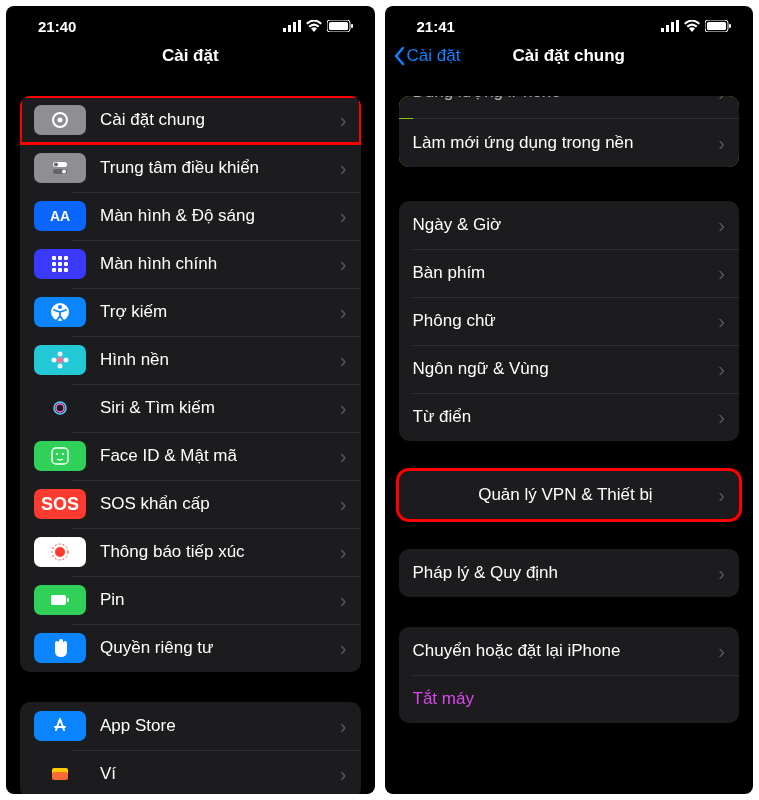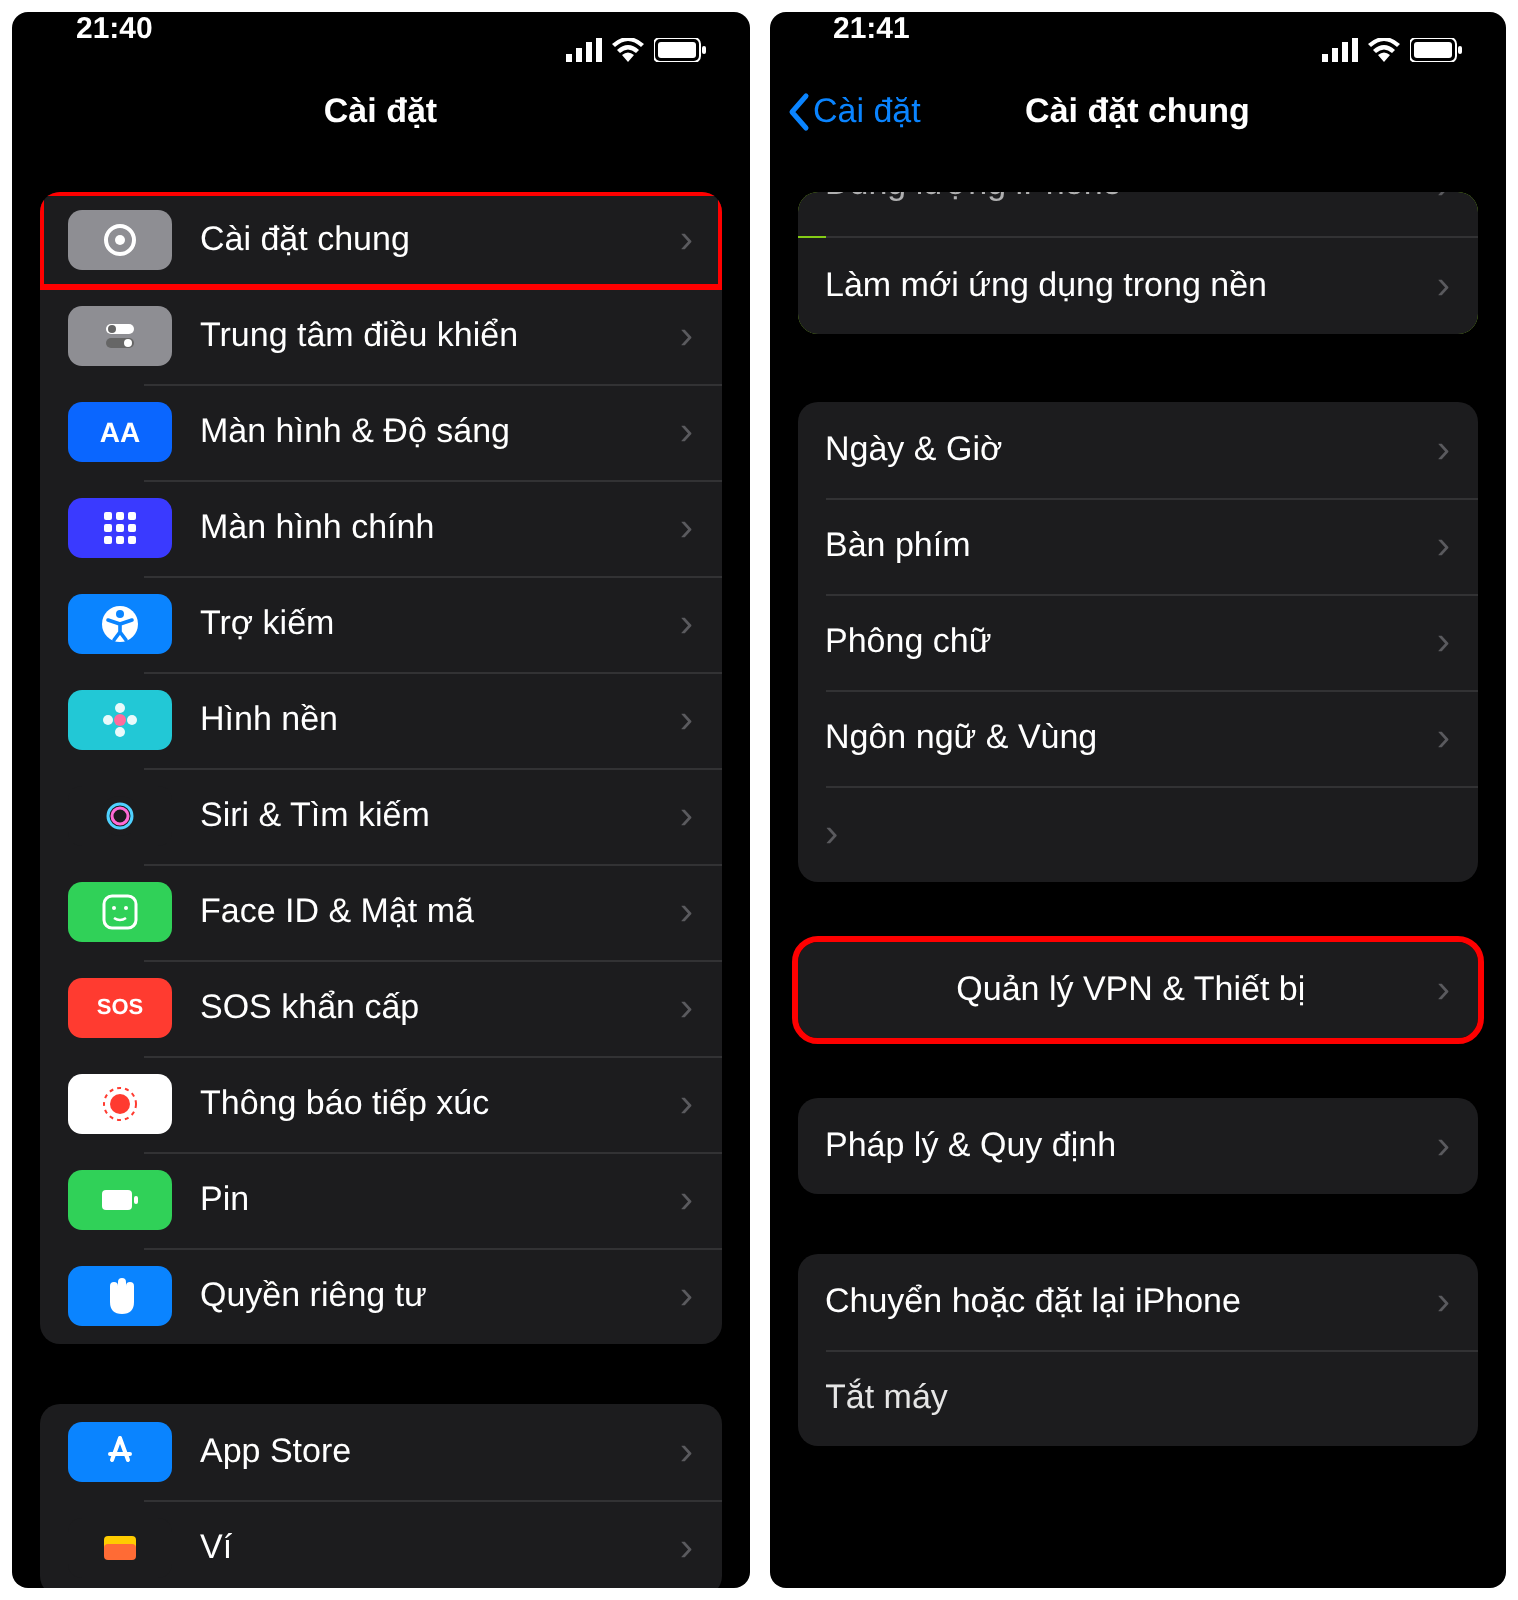--- a/index.html
+++ b/index.html
@@ -19,20 +19,21 @@
     border-radius: 8px;
     overflow: hidden;
     display: flex;
     flex-direction: column;
     color: #fff;
     position: relative;
   }
   .status-bar {
     height: 40px;
     display: flex;
+    align-items: center;
     justify-content: space-between;
     padding: 0 22px 0 32px;
     font-size: 15px;
     font-weight: 600;
   }
   .status-right { display: flex; align-items: center; gap: 5px; }
   .nav-header {
     height: 46px;
     display: flex;
     align-items: flex-start;
@@ -103,21 +104,21 @@
     outline: 3px solid #ff0000;
     outline-offset: -2px;
     position: relative;
     z-index: 2;
   }
   .group.highlighted-group {
     outline: 3px solid #ff0000;
     outline-offset: 0;
     text-align: center;
   }
-  .link-blue { color: #e5e5e5; }
+  .link-blue { color: #d946ef; }
   .partial-top {
     height: 20px;
     background: #1c1c1e;
     border-bottom-left-radius: 10px;
     border-bottom-right-radius: 10px;
     margin: 0 0 30px 0;
     display: flex;
     align-items: flex-start;
     padding: 0 14px;
     overflow: hidden;
@@ -241,21 +242,21 @@
               <circle cx="7" cy="8" r="1" fill="#fff"></circle>
               <circle cx="13" cy="8" r="1" fill="#fff"></circle>
               <path d="M7 13 Q10 15 13 13" stroke="#fff" stroke-width="1.3" fill="none"></path>
             </svg>
           </span>
           <span class="label">Face ID &amp; Mật mã</span>
           <span class="chevron">›</span>
         </div>
         <div class="row tall">
           <span class="icon" style="background: rgb(255, 59, 48);">
-            <span style="color:#fff;font-weight:800;font-size:11px">SOS</span>
+            <span style="color:#fff;font-weight:800;font-size:18px">SOS</span>
           </span>
           <span class="label">SOS khẩn cấp</span>
           <span class="chevron">›</span>
         </div>
         <div class="row tall">
           <span class="icon" style="background: rgb(255, 255, 255);">
             <svg width="20" height="20" viewBox="0 0 20 20">
               <circle cx="10" cy="10" r="5" fill="#ff3b30"></circle>
               <circle cx="10" cy="10" r="8" fill="none" stroke="#ff3b30" stroke-width="1" stroke-dasharray="2 2"></circle>
             </svg>
@@ -362,20 +363,21 @@
         </div>
         <div class="row tall noicon">
           <span class="label">Phông chữ</span>
           <span class="chevron">›</span>
         </div>
         <div class="row tall noicon">
           <span class="label">Ngôn ngữ &amp; Vùng</span>
           <span class="chevron">›</span>
         </div>
         <div class="row tall noicon">
+          <span class="label">Từ điển</span>
           <span class="chevron">›</span>
         </div>
       </div>
     <div class="group highlighted-group" id="right-g3">
         <div class="row tall noicon">
           <span class="label">Quản lý VPN &amp; Thiết bị</span>
           <span class="chevron">›</span>
         </div>
       </div>
     <div class="group" id="right-g4">

